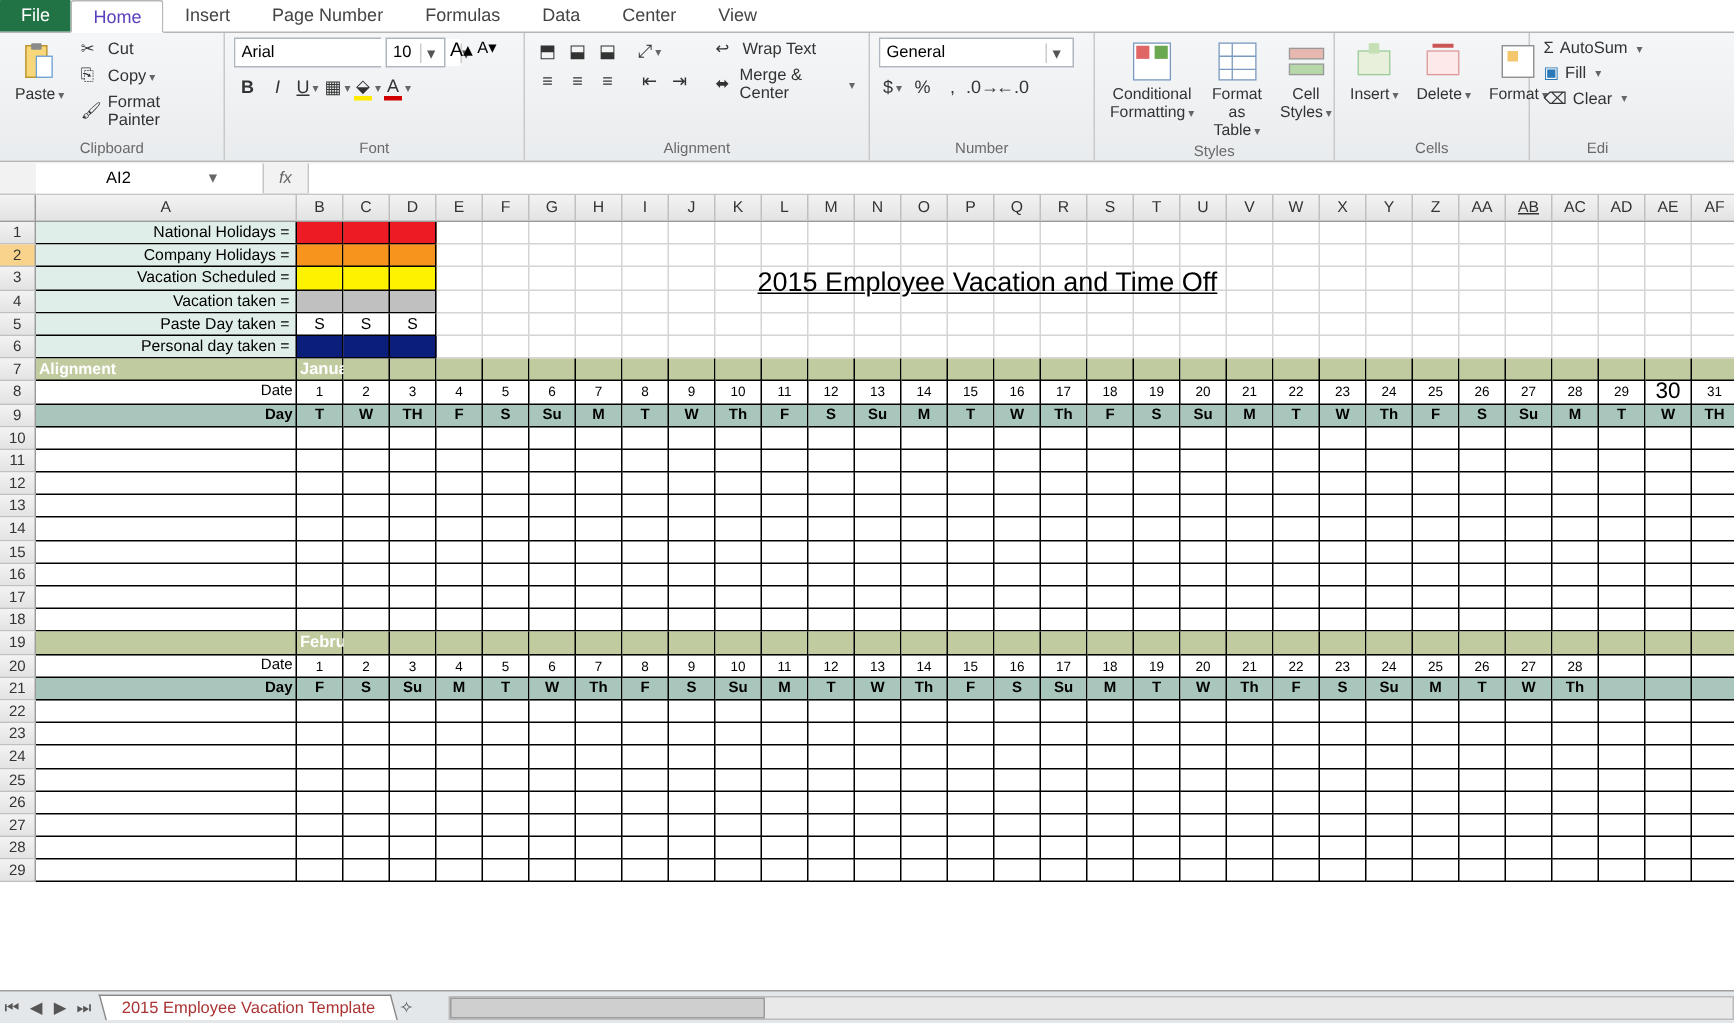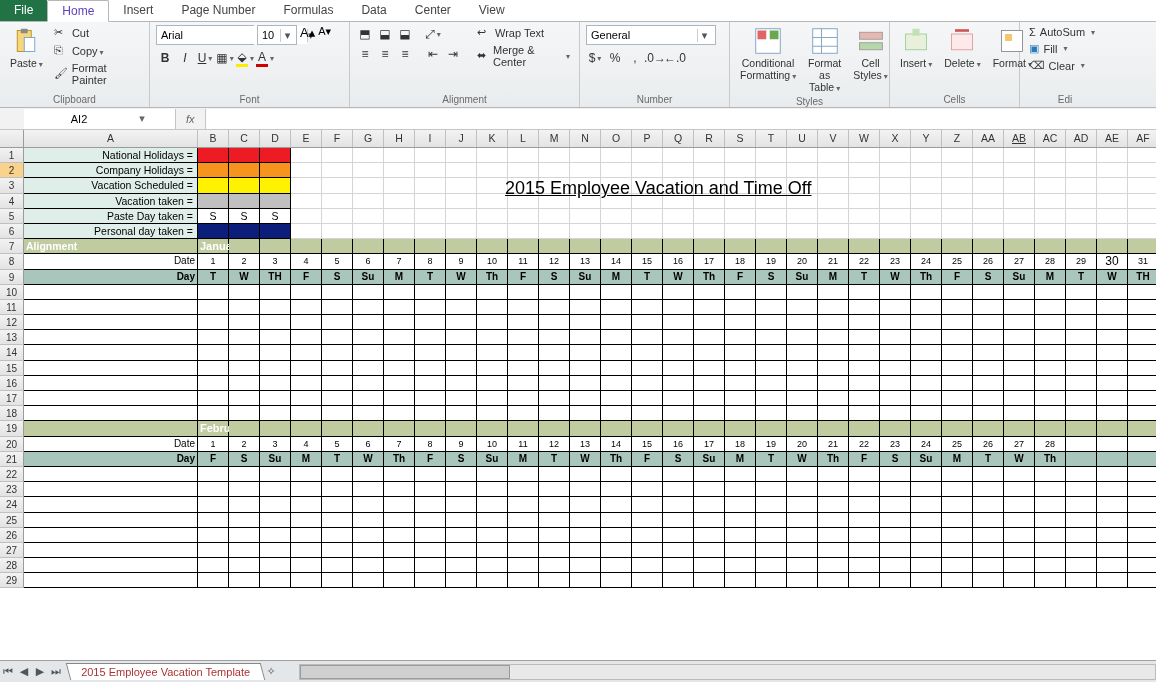--- a/index.html
+++ b/index.html
@@ -590,21 +590,21 @@
         <div class="cell wN" style="text-align: center; font-size: 9px;">20</div>
         <div class="cell wN" style="text-align: center; font-size: 9px;">21</div>
         <div class="cell wN" style="text-align: center; font-size: 9px;">22</div>
         <div class="cell wN" style="text-align: center; font-size: 9px;">23</div>
         <div class="cell wN" style="text-align: center; font-size: 9px;">24</div>
         <div class="cell wN" style="text-align: center; font-size: 9px;">25</div>
         <div class="cell wN" style="text-align: center; font-size: 9px;">26</div>
         <div class="cell wN" style="text-align: center; font-size: 9px;">27</div>
         <div class="cell wN" style="text-align: center; font-size: 9px;">28</div>
         <div class="cell wN" style="text-align: center; font-size: 9px;">29</div>
-        <div class="cell wN" style="text-align: center; font-size: 12px;">30</div>
+        <div class="cell wN" style="text-align: center; font-size: 15px;">30</div>
         <div class="cell wN" style="text-align: center; font-size: 9px;">31</div>
       </div>
       <div class="row">
         <div class="rowhdr">9</div>
         <div class="cell wA hdr-day" style="text-align: right;">Day</div>
         <div class="cell wN hdr-day">T</div>
         <div class="cell wN hdr-day">W</div>
         <div class="cell wN hdr-day">TH</div>
         <div class="cell wN hdr-day">F</div>
         <div class="cell wN hdr-day">S</div>

